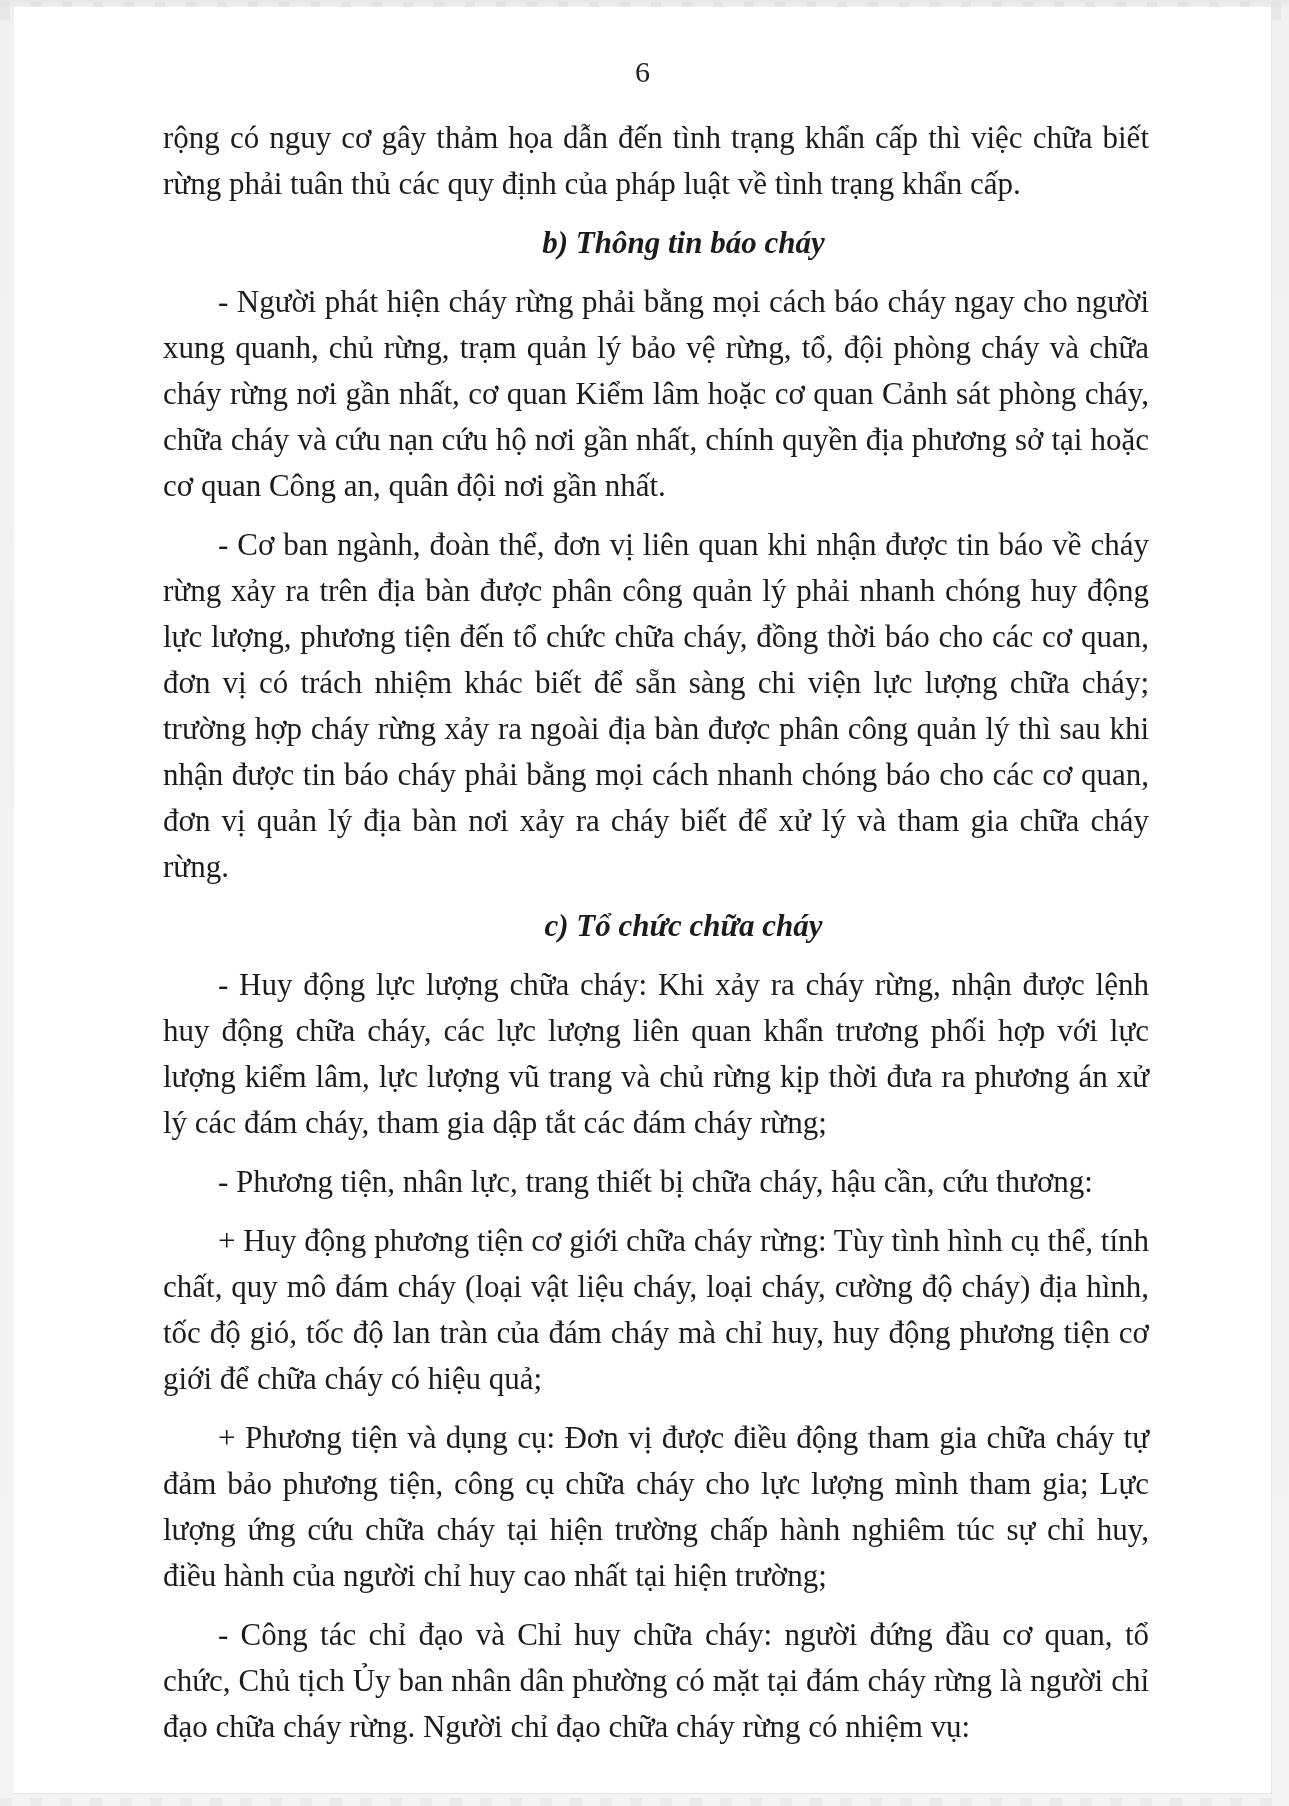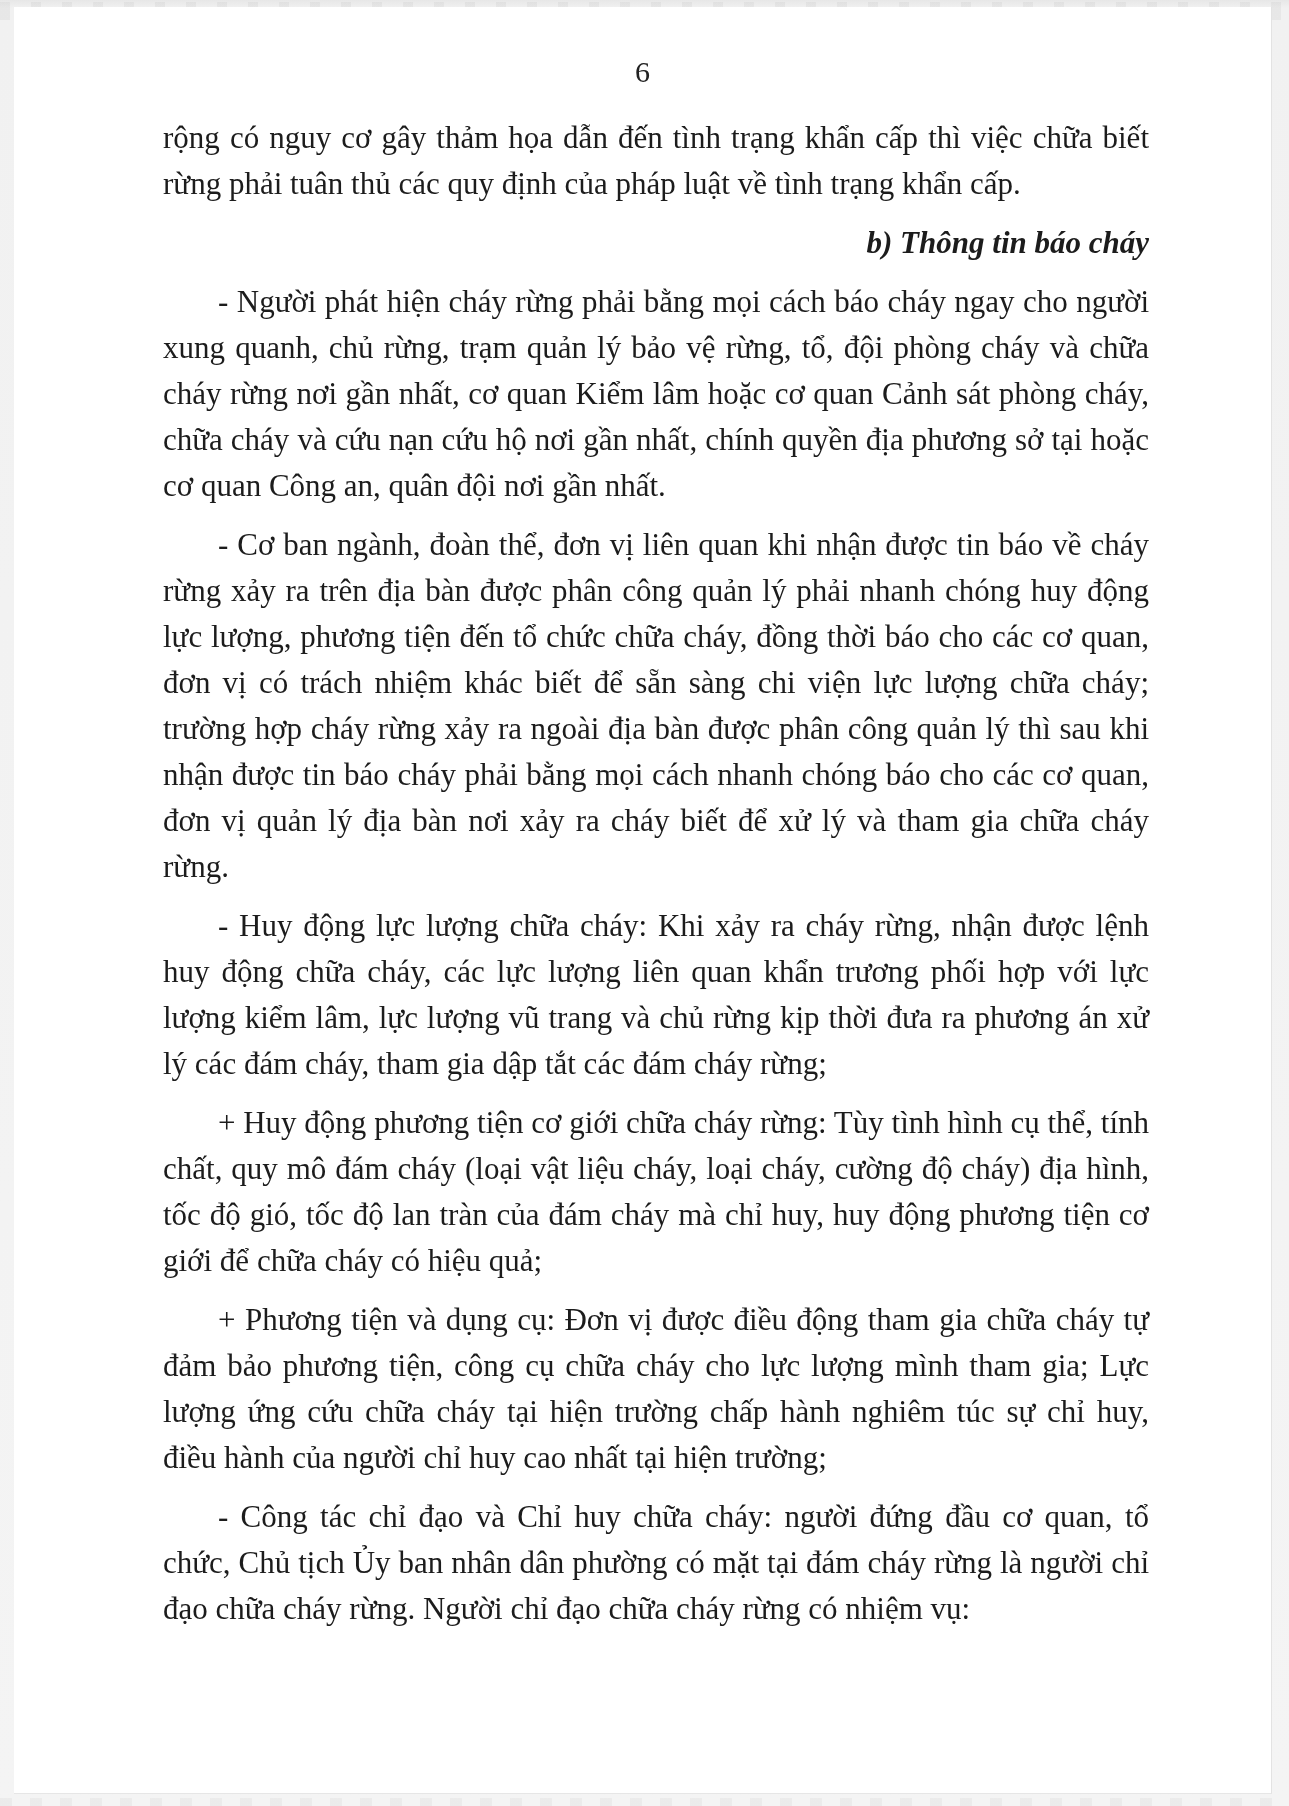--- a/index.html
+++ b/index.html
@@ -64,44 +64,46 @@
     color: #1c1c1c;
     text-align: justify;
   }
   .content p { margin-bottom: 13px; }
   .para-indent { text-indent: 55px; }
   .para-noindent { text-indent: 0; }
   .section-heading {
     font-weight: bold;
     font-style: italic;
     text-indent: 55px;
-    text-align: right;
+    text-align: center;
   }
 </style>
 </head>
 <body>
 
 <div class="viewer">
   <div class="scan-artifact-top"></div>
   <div class="page">
 
     <div class="page-number">6</div>
 
     <div class="content">
       <p class="para-noindent">rộng có nguy cơ gây thảm họa dẫn đến tình trạng khẩn cấp thì việc chữa biết rừng phải tuân thủ các quy định của pháp luật về tình trạng khẩn cấp.</p>
 
       <p class="section-heading">b) Thông tin báo cháy</p>
 
       <p class="para-indent">- Người phát hiện cháy rừng phải bằng mọi cách báo cháy ngay cho người xung quanh, chủ rừng, trạm quản lý bảo vệ rừng, tổ, đội phòng cháy và chữa cháy rừng nơi gần nhất, cơ quan Kiểm lâm hoặc cơ quan Cảnh sát phòng cháy, chữa cháy và cứu nạn cứu hộ nơi gần nhất, chính quyền địa phương sở tại hoặc cơ quan Công an, quân đội nơi gần nhất.</p>
 
       <p class="para-indent">- Cơ ban ngành, đoàn thể, đơn vị liên quan khi nhận được tin báo về cháy rừng xảy ra trên địa bàn được phân công quản lý phải nhanh chóng huy động lực lượng, phương tiện đến tổ chức chữa cháy, đồng thời báo cho các cơ quan, đơn vị có trách nhiệm khác biết để sẵn sàng chi viện lực lượng chữa cháy; trường hợp cháy rừng xảy ra ngoài địa bàn được phân công quản lý thì sau khi nhận được tin báo cháy phải bằng mọi cách nhanh chóng báo cho các cơ quan, đơn vị quản lý địa bàn nơi xảy ra cháy biết để xử lý và tham gia chữa cháy rừng.</p>
 
+      <p class="section-heading">c) Tổ chức chữa cháy</p>
 
       <p class="para-indent">- Huy động lực lượng chữa cháy: Khi xảy ra cháy rừng, nhận được lệnh huy động chữa cháy, các lực lượng liên quan khẩn trương phối hợp với lực lượng kiểm lâm, lực lượng vũ trang và chủ rừng kịp thời đưa ra phương án xử lý các đám cháy, tham gia dập tắt các đám cháy rừng;</p>
 
+      <p class="para-indent">- Phương tiện, nhân lực, trang thiết bị chữa cháy, hậu cần, cứu thương:</p>
 
       <p class="para-indent">+ Huy động phương tiện cơ giới chữa cháy rừng: Tùy tình hình cụ thể, tính chất, quy mô đám cháy (loại vật liệu cháy, loại cháy, cường độ cháy) địa hình, tốc độ gió, tốc độ lan tràn của đám cháy mà chỉ huy, huy động phương tiện cơ giới để chữa cháy có hiệu quả;</p>
 
       <p class="para-indent">+ Phương tiện và dụng cụ: Đơn vị được điều động tham gia chữa cháy tự đảm bảo phương tiện, công cụ chữa cháy cho lực lượng mình tham gia; Lực lượng ứng cứu chữa cháy tại hiện trường chấp hành nghiêm túc sự chỉ huy, điều hành của người chỉ huy cao nhất tại hiện trường;</p>
 
 
       <p class="para-indent">- Công tác chỉ đạo và Chỉ huy chữa cháy: người đứng đầu cơ quan, tổ chức, Chủ tịch Ủy ban nhân dân phường có mặt tại đám cháy rừng là người chỉ đạo chữa cháy rừng. Người chỉ đạo chữa cháy rừng có nhiệm vụ:</p>
     </div>
 
   </div>

